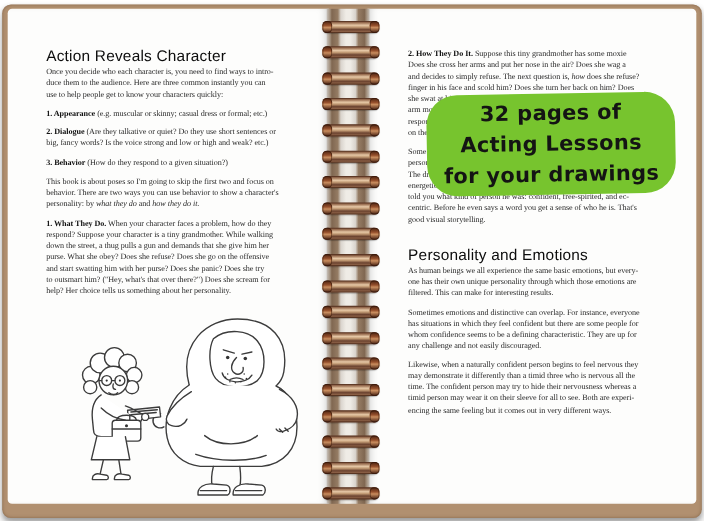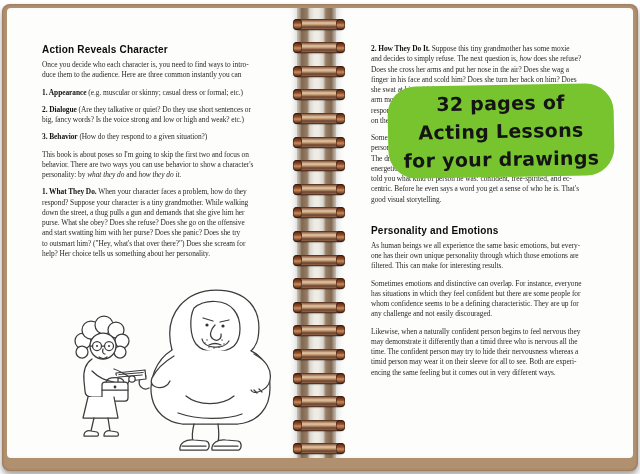--- a/index.html
+++ b/index.html
@@ -27,22 +27,22 @@
                #6b4330 72%,#8a5f45 88%,#5d3a28 100%);
     box-shadow:inset 0 0 0 1px rgba(62,30,16,.45), 0 1px 1px rgba(0,0,0,.25);}
   .coil::before,.coil::after{content:"";position:absolute;top:0;bottom:0;width:9px;border-radius:4px;
     background:linear-gradient(180deg,#47200f 0%,#96502c 38%,#c98d5e 55%,#3f1a0e 100%);
     box-shadow:inset 0 0 0 1px rgba(40,15,5,.5);}
   .coil::before{left:0;} .coil::after{right:0;}
   
   .text-col{position:absolute;top:44px;color:#2a2a2a;}
   .text-col-left{left:42px;width:258px;}
   .text-col-right{left:371px;width:251px;}
-  .page-heading{font-family:"Liberation Sans", sans-serif;font-size:10px;line-height:12px;
-    font-weight:bold;color:#0c0c0c;margin:0 0 4px 0;letter-spacing:.2px;white-space:nowrap;}
+  .page-heading{font-family:"Liberation Sans", sans-serif;font-size:14px;line-height:12px;
+    font-weight:normal;color:#0c0c0c;margin:0 0 4px 0;letter-spacing:.2px;white-space:nowrap;}
   .para + .page-heading{margin-top:20px;}
   .para{margin:0 0 7px 0;}
   .line{font-size:7.4px;line-height:10.25px;white-space:nowrap;letter-spacing:-0.05px;}
   .line b{font-weight:bold;color:#111;}
   
   .callout{position:absolute;left:388px;top:85px;width:226px;height:92px;background:#77c42e;
     border-radius:28px;transform:rotate(-1deg);display:flex;flex-direction:column;
     justify-content:center;align-items:center;}
   .c-line{font-family:"DejaVu Sans", sans-serif;font-weight:700;font-size:19px;line-height:28px;
     color:#141414;white-space:nowrap;letter-spacing:.3px;}
@@ -84,20 +84,21 @@
       <div class="coil" style="top: 443.3px;"></div>
     </div>
 
   <div class="text-col text-col-left">
       <div class="page-heading">
         <div>Action Reveals Character</div>
       </div>
       <div class="para">
         <div class="line">Once you decide who each character is, you need to find ways to intro-</div>
         <div class="line">duce them to the audience. Here are three common instantly you can</div>
+        <div class="line">use to help people get to know your characters quickly:</div>
       </div>
       <div class="para">
         <div class="line"><b>1. Appearance</b> (e.g. muscular or skinny; casual dress or formal; etc.)</div>
       </div>
       <div class="para">
         <div class="line"><b>2. Dialogue</b> (Are they talkative or quiet? Do they use short sentences or</div>
         <div class="line">big, fancy words? Is the voice strong and low or high and weak? etc.)</div>
       </div>
       <div class="para">
         <div class="line"><b>3. Behavior</b> (How do they respond to a given situation?)</div>
@@ -114,22 +115,22 @@
         <div class="line">purse. What she obey? Does she refuse? Does she go on the offensive</div>
         <div class="line">and start swatting him with her purse? Does she panic? Does she try</div>
         <div class="line">to outsmart him? ("Hey, what's that over there?") Does she scream for</div>
         <div class="line">help? Her choice tells us something about her personality.</div>
       </div>
     </div>
 
   <div class="text-col text-col-right">
       <div class="para">
         <div class="line"><b>2. How They Do It.</b> Suppose this tiny grandmother has some moxie</div>
+        <div class="line">Does she cross her arms and put her nose in the air? Does she wag a</div>
         <div class="line">and decides to simply refuse. The next question is, <i>how</i> does she refuse?</div>
-        <div class="line">Does she cross her arms and put her nose in the air? Does she wag a</div>
         <div class="line">finger in his face and scold him? Does she turn her back on him? Does</div>
         <div class="line">she swat at him with her purse? Every acting choice you make for this</div>
         <div class="line">arm movements and body language tell us exactly how she deals with</div>
         <div class="line">respond to the threat. We will explore how they do it throughout the book</div>
         <div class="line">on the next pages.</div>
       </div>
       <div class="para">
         <div class="line">Some characters are so distinctive that their personality comes out a</div>
         <div class="line">person's entire attitude can be conveyed in a single drawing or moment.</div>
         <div class="line">The drawing of the man on the cover of this book is a good example. That</div>

